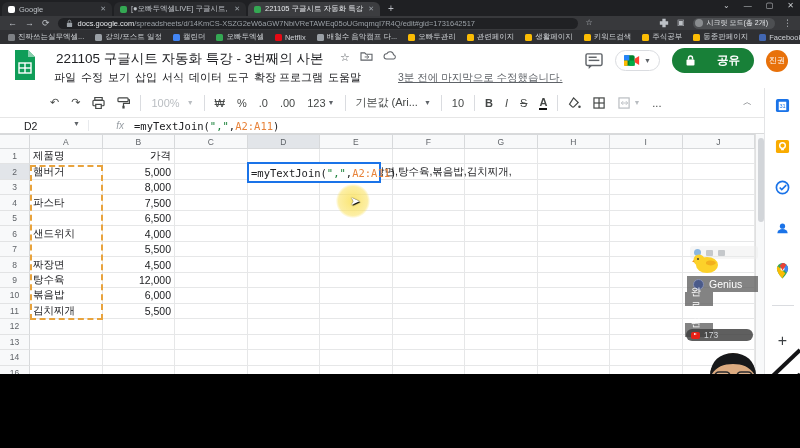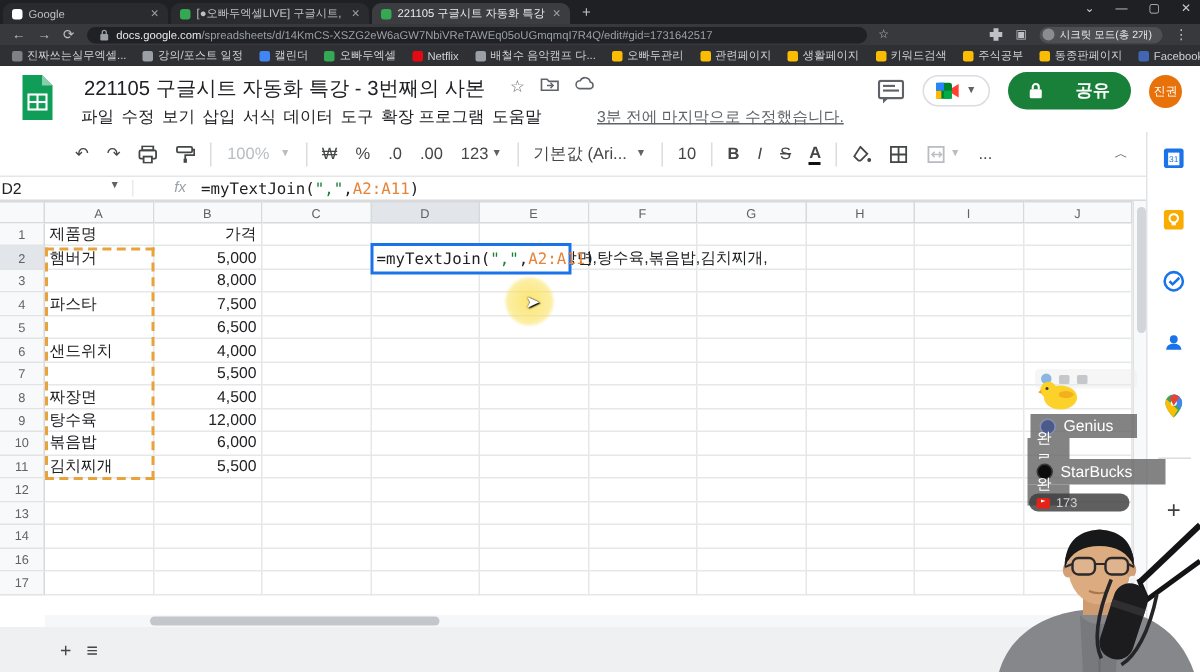--- a/index.html
+++ b/index.html
@@ -1,18 +1,18 @@
 <!DOCTYPE html>
 <html><head>
 <meta charset="utf-8">
 <style>
   * { margin:0; padding:0; box-sizing:border-box; }
   html,body { width:800px; height:448px; overflow:hidden; background:#000; }
   body { font-family:"Liberation Sans", sans-serif; }
-  .screen { position:relative; width:800px; height:448px; background:#fff; overflow:hidden; }
+  .screen { position:relative; width:800px; height:374px; background:#fff; overflow:hidden; }
 
   
   .tabstrip { position:absolute; left:0; top:0; width:800px; height:16px; background:#1f2023; display:flex; align-items:flex-end; }
   .btab { display:flex; align-items:center; gap:4px; height:14px; padding:0 6px; border-radius:6px 6px 0 0; max-width:132px; min-width:110px; font-size:7.5px; color:#bdc1c6; background:#2a2b2e; margin-left:2px; overflow:hidden; }
   .btab.active { background:#3c3d40; color:#e8eaed; }
   .btab .fav { width:7px; height:7px; border-radius:2px; flex:0 0 auto; }
   .btab .t { white-space:nowrap; overflow:hidden; text-overflow:clip; flex:1; }
   .btab .x { color:#9aa0a6; font-size:7px; flex:0 0 auto; }
   .newtab { color:#bdc1c6; font-size:10px; margin-left:8px; padding-bottom:2px; }
   .wctrl { position:absolute; right:6px; top:1px; display:flex; gap:14px; color:#c7cacd; font-size:8px; }
@@ -45,21 +45,21 @@
   .toolbar .sep { width:1px; height:16px; background:#dadce0; }
   .tbtn { color:#444746; display:flex; align-items:center; gap:2px; }
   .tbtn.dim { color:#b9bdc1; }
   .caret { font-size:7px; color:#5f6368; }
   .fontbox { color:#444746; display:flex; gap:6px; align-items:center; min-width:74px; }
   .boldA { font-weight:bold; border-bottom:2.5px solid #111; padding-bottom:0px; }
   .tb-collapse { position:absolute; right:48px; top:96px; color:#5f6368; font-size:9px; }
 
   
   .fbar { position:absolute; left:0; top:118px; width:764px; height:16px; background:#fff; border-bottom:1px solid #d9dadb; display:flex; align-items:center; }
-  .namebox { width:88px; padding-left:1px; font-size:10.5px; color:#202124; display:flex; justify-content:space-between; padding-right:8px; }
+  .namebox { width:88px; padding-left:24px; font-size:10.5px; color:#202124; display:flex; justify-content:space-between; padding-right:8px; }
   .fx { width:36px; text-align:right; color:#9aa0a6; font-style:italic; font-size:10px; border-left:1px solid #e8eaed; }
   .formula { font-family:"DejaVu Sans Mono", monospace; font-size:10.5px; color:#202124; }
   .f-str { color:#188038; }
   .f-range { color:#e8833a; }
 
   
   .gridwrap { position:absolute; left:0; top:134px; width:755px; height:278px; background:#fff; }
   .colhdrs { display:flex; height:15px; }
   .cornerbox { width:30px; height:15px; background:#f8f9fa; border:1px solid #d7d9db; border-left:none; }
   .chd { width:72.5px; height:15px; background:#f8f9fa; border-right:1px solid #d7d9db; border-top:1px solid #d7d9db; border-bottom:1px solid #d7d9db; font-size:8.5px; color:#5f6368; display:flex; align-items:center; justify-content:center; }
@@ -648,24 +648,20 @@
     <circle cx="6" cy="7" r="1" fill="#3b3b3b"></circle>
     <path d="M14 10c3-2 8-2 10 1-2 3-7 3-10 1z" fill="#f2b01e"></path>
   </svg>
   <div class="alertbox" style="left:687px; top:276px; width:71px; height:16px;">
     <span class="alert-avatar"></span>
     <span>Genius</span>
   </div>
   <div class="alertbox" style="left:685px; top:292px; width:28px; height:14px; font-size:10px;">
     <span>완료</span>
   </div>
-  <div class="alertbox" style="left:685px; top:306px; width:92px; height:17px;">
-    <span class="alert-avatar black"></span>
-    <span>StarBucks</span>
-  </div>
   <div class="alertbox" style="left:685px; top:323px; width:28px; height:14px; font-size:10px;">
     <span>완료</span>
   </div>
   <div class="viewerpill">
     <span class="yt-ic"></span>
     <span>173</span>
   </div>
 
   <div class="cursorhl">
     <span class="pointer">➤</span>

